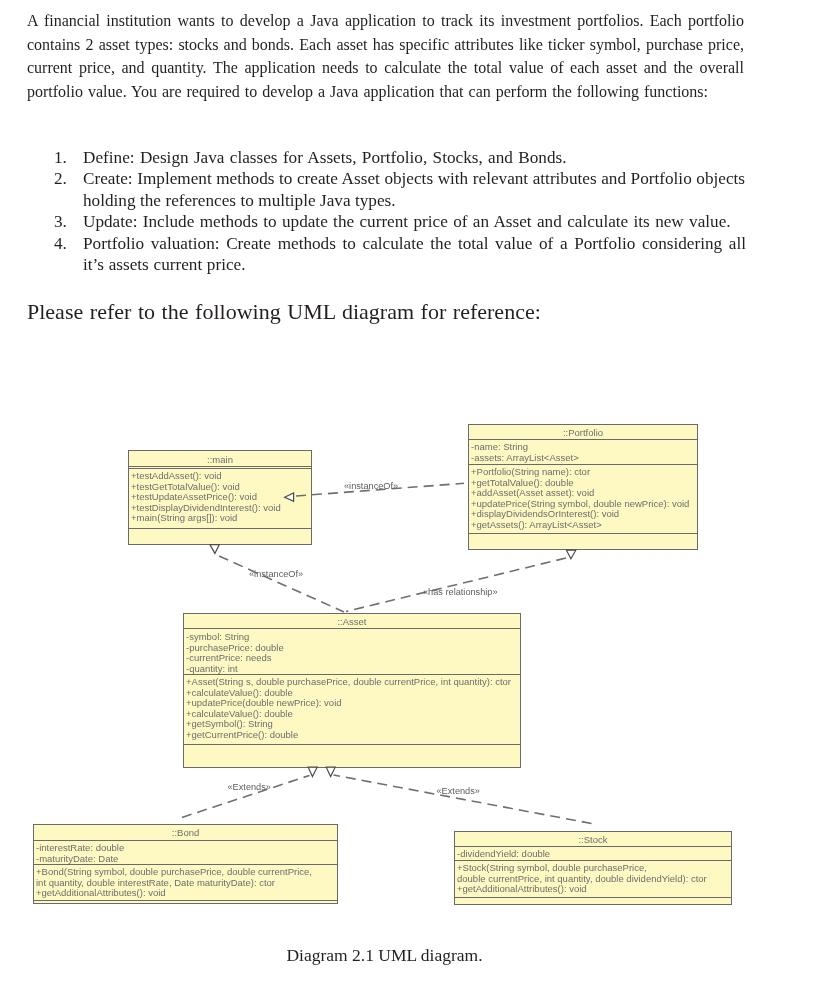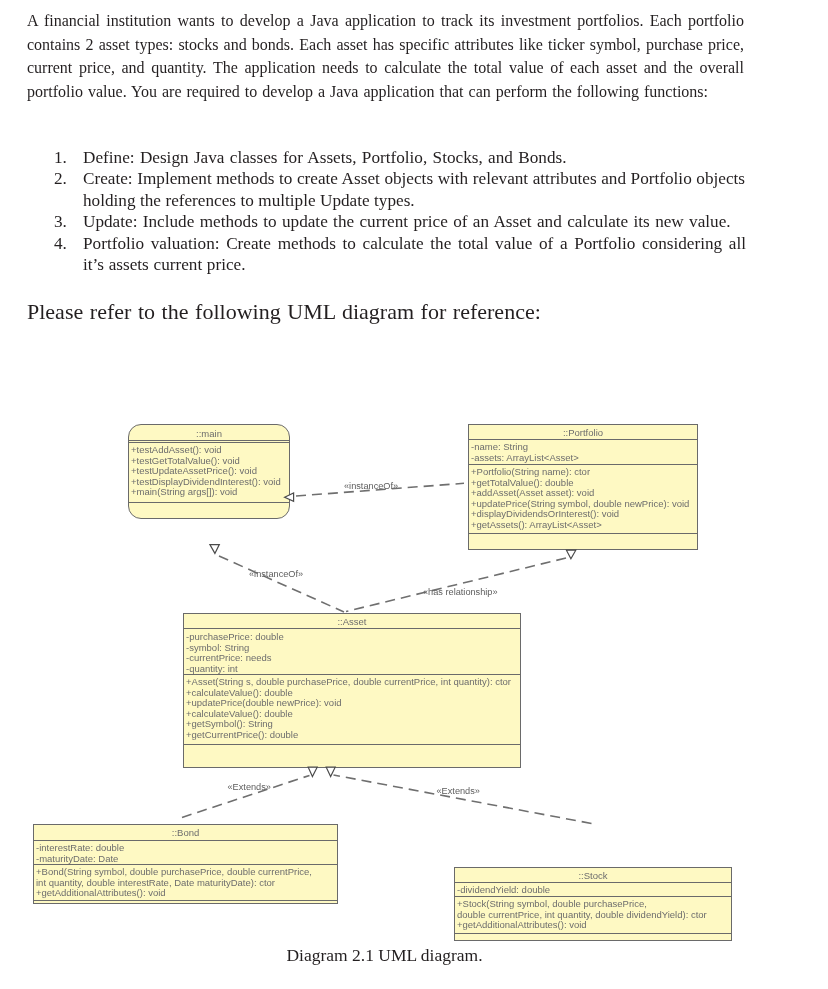--- a/index.html
+++ b/index.html
@@ -46,21 +46,21 @@
 
   <p class="intro">A financial institution wants to develop a Java application to track its investment portfolios. Each portfolio contains 2 asset types: stocks and bonds. Each asset has specific attributes like ticker symbol, purchase price, current price, and quantity. The application needs to calculate the total value of each asset and the overall portfolio value. You are required to develop a Java application that can perform the following functions:</p>
 
   <div class="ol">
     <div class="li">
       <span class="num">1.</span>
       <span>Define: Design Java classes for Assets, Portfolio, Stocks, and Bonds.</span>
     </div>
     <div class="li">
       <span class="num">2.</span>
-      <span>Create: Implement methods to create Asset objects with relevant attributes and Portfolio objects holding the references to multiple Update types.</span>
+      <span>Create: Implement methods to create Asset objects with relevant attributes and Portfolio objects holding the references to multiple Java types.</span>
     </div>
     <div class="li">
       <span class="num">3.</span>
       <span>Update: Include methods to update the current price of an Asset and calculate its new value.</span>
     </div>
     <div class="li">
       <span class="num">4.</span>
       <span>Portfolio valuation: Create methods to calculate the total value of a Portfolio considering all it’s assets current price.</span>
     </div>
   </div>
@@ -86,21 +86,21 @@
       <path d="M591.5,823.5 L333.5,775.0" fill="none" stroke="#6f6f6f" stroke-width="1.6" stroke-dasharray="10 6"></path>
       <path d="M330.6,776.6 L326.2,767.2 L335.2,767.2 Z" fill="#fff" stroke="#4a4a4a" stroke-width="1.2" stroke-linejoin="miter"></path>
     </svg>
 
     <div class="rel-label" style="left:344px;top:481px">«instanceOf»</div>
     <div class="rel-label" style="left:249px;top:568.8px">«instanceOf»</div>
     <div class="rel-label" style="left:423px;top:587px">«has relationship»</div>
     <div class="rel-label" style="left:227.5px;top:782px">«Extends»</div>
     <div class="rel-label" style="left:436.5px;top:785.5px">«Extends»</div>
 
-    <div class="cls" style="left:128px;top:424px;width:162px;height:95px;border-radius:13px;">
+    <div class="cls" style="left:128px;top:450px;width:184px;height:95px;">
       <div class="sec t" style="height:16px;padding-top:4px">
         <div class="row">::main</div>
       </div>
       <div class="sec" style="height:2px"></div>
       <div class="sec" style="height:60px;padding-top:2px">
         <div class="row">+testAddAsset(): void</div>
         <div class="row">+testGetTotalValue(): void</div>
         <div class="row">+testUpdateAssetPrice(): void</div>
         <div class="row">+testDisplayDividendInterest(): void</div>
         <div class="row">+main(String args[]): void</div>
@@ -125,22 +125,22 @@
         <div class="row">+getAssets(): ArrayList&lt;Asset&gt;</div>
       </div>
       <div class="sec"></div>
     </div>
 
     <div class="cls" style="left:183px;top:613px;width:338px;height:155px;">
       <div class="sec t" style="height:15px;padding-top:3px">
         <div class="row">::Asset</div>
       </div>
       <div class="sec" style="height:46px;padding-top:3px">
+        <div class="row">-symbol: String</div>
         <div class="row">-purchasePrice: double</div>
-        <div class="row">-symbol: String</div>
         <div class="row">-currentPrice: needs</div>
         <div class="row">-quantity: int</div>
       </div>
       <div class="sec" style="height:70px;padding-top:2px">
         <div class="row">+Asset(String s, double purchasePrice, double currentPrice, int quantity): ctor</div>
         <div class="row">+calculateValue(): double</div>
         <div class="row">+updatePrice(double newPrice): void</div>
         <div class="row">+calculateValue(): double</div>
         <div class="row">+getSymbol(): String</div>
         <div class="row">+getCurrentPrice(): double</div>
@@ -157,21 +157,21 @@
         <div class="row">-maturityDate: Date</div>
       </div>
       <div class="sec" style="height:36px;padding-top:2px">
         <div class="row">+Bond(String symbol, double purchasePrice, double currentPrice,</div>
         <div class="row">int quantity, double interestRate, Date maturityDate): ctor</div>
         <div class="row">+getAdditionalAttributes(): void</div>
       </div>
       <div class="sec"></div>
     </div>
 
-    <div class="cls" style="left:454px;top:831px;width:278px;height:74px;margin-top:36px;">
+    <div class="cls" style="left:454px;top:831px;width:278px;height:74px;">
       <div class="sec t" style="height:15px;padding-top:3px">
         <div class="row">::Stock</div>
       </div>
       <div class="sec" style="height:14px;padding-top:2px">
         <div class="row">-dividendYield: double</div>
       </div>
       <div class="sec" style="height:37px;padding-top:2px">
         <div class="row">+Stock(String symbol, double purchasePrice,</div>
         <div class="row">double currentPrice, int quantity, double dividendYield): ctor</div>
         <div class="row">+getAdditionalAttributes(): void</div>

